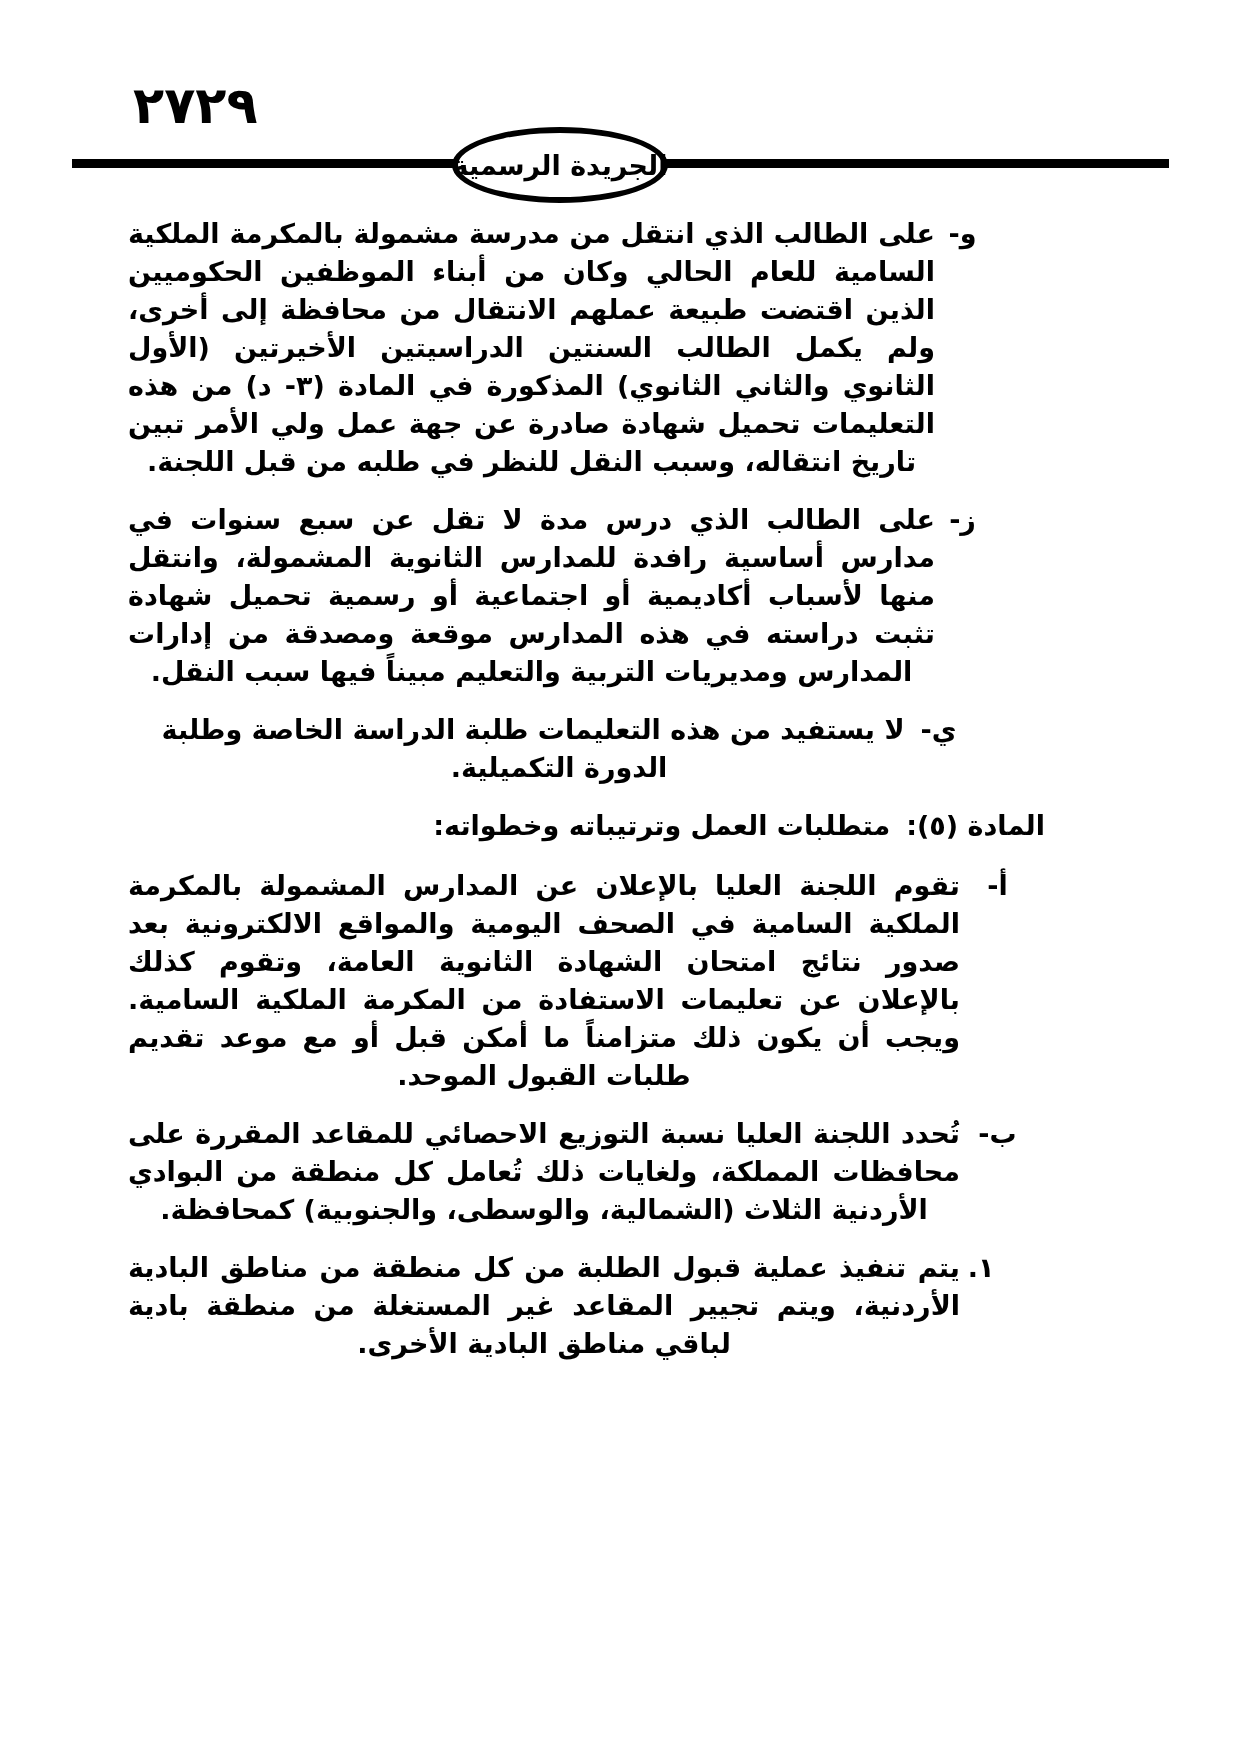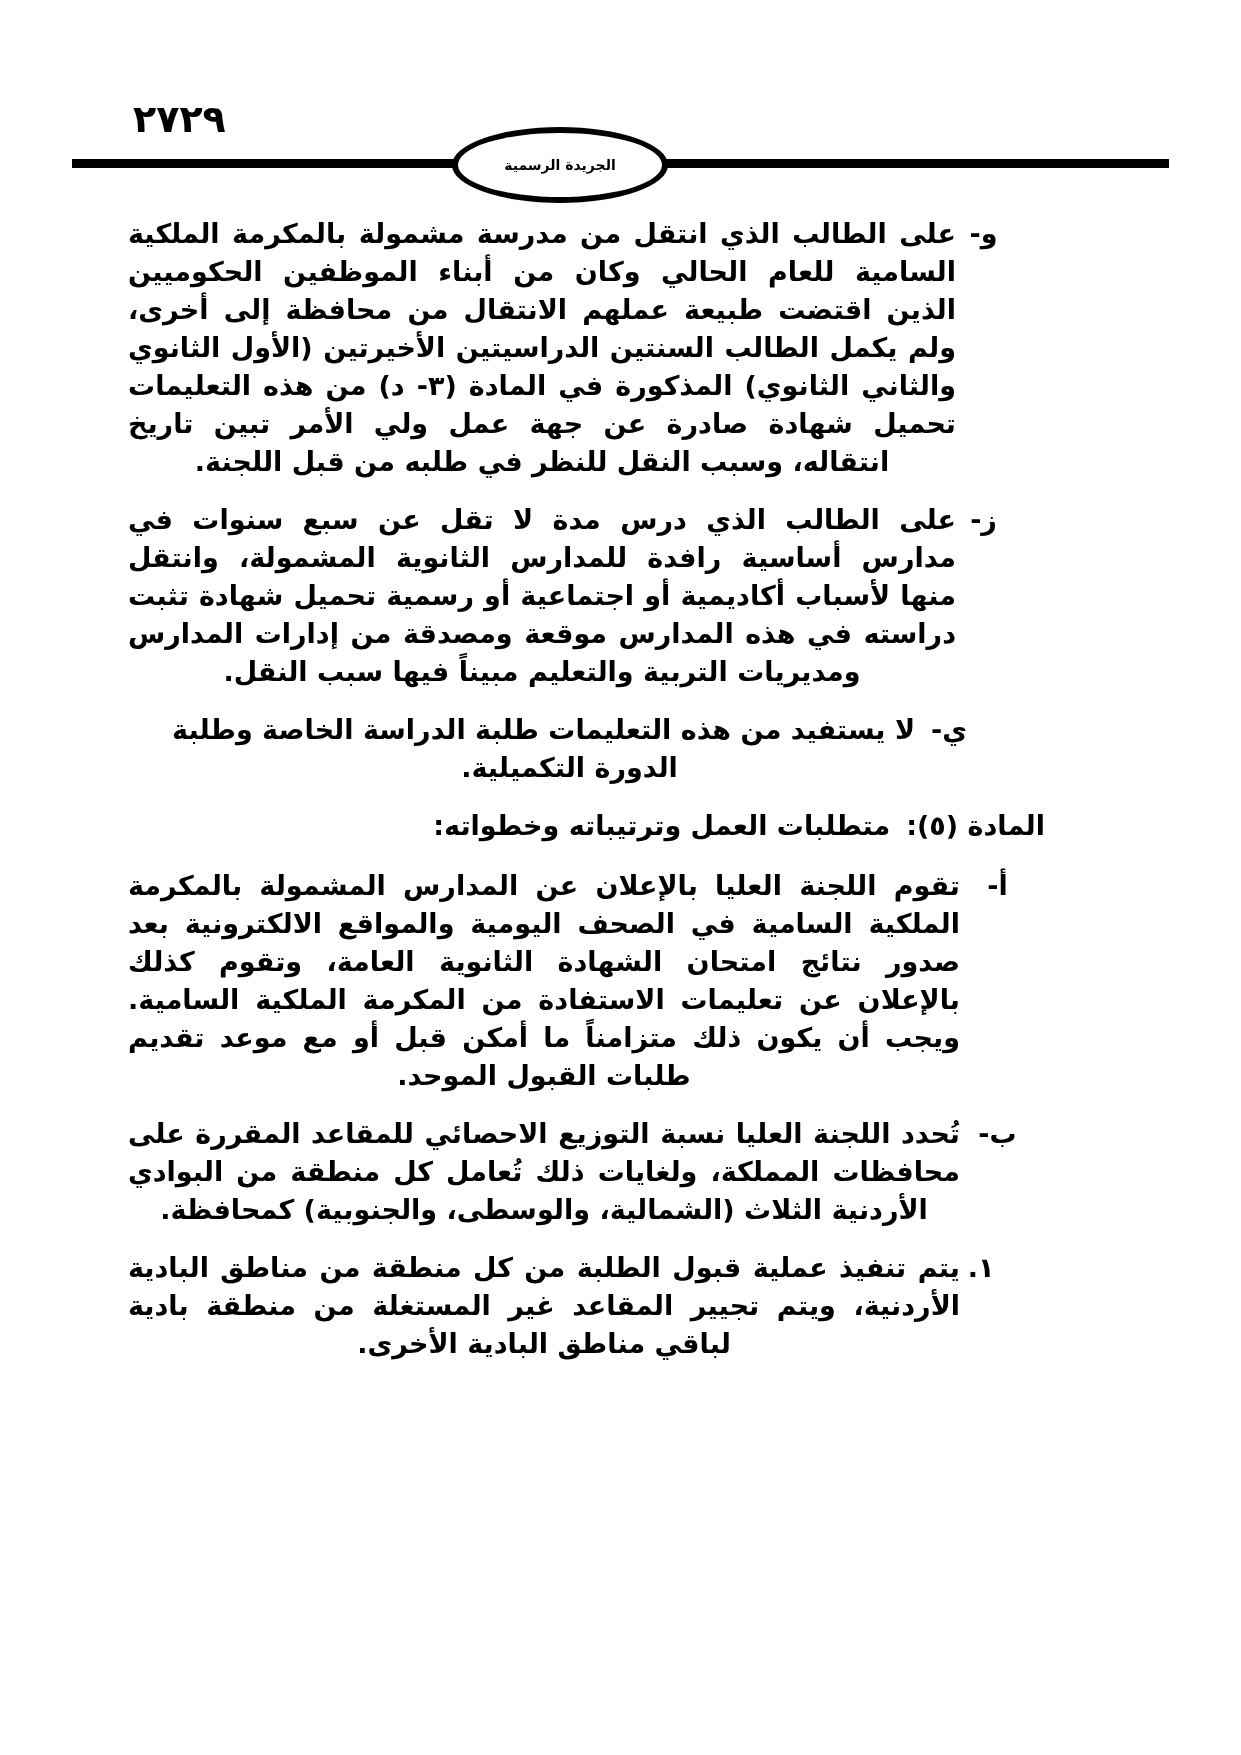--- a/index.html
+++ b/index.html
@@ -10,23 +10,23 @@
     background: #ffffff;
     color: #000000;
     font-family: "DejaVu Sans", sans-serif;
     font-weight: bold;
     direction: rtl;
     overflow: hidden;
   }
   
   .page-number {
     position: absolute;
-    top: 100px;
+    top: 80px;
     left: 133px;
-    font-size: 38px;
+    font-size: 51px;
     line-height: 1;
     letter-spacing: 2px;
   }
   .header-rule {
     position: absolute;
     top: 159px;
     left: 72px;
     width: 1097px;
     height: 9px;
     background: #000000;
@@ -38,33 +38,33 @@
     width: 204px;
     height: 64px;
     background: #ffffff;
     border: 6px solid #000000;
     border-radius: 50%;
     display: flex;
     align-items: center;
     justify-content: center;
     z-index: 2;
   }
-  .badge-text { font-size: 14px; white-space: nowrap; }
+  .badge-text { font-size: 27px; white-space: nowrap; }
   
   .content {
     position: absolute;
     top: 215px;
     right: 196px;
     left: 128px;
     font-size: 27px;
     line-height: 38px;
     text-align: justify;
   }
   .clause {
-    margin: 0 34px 20px 0;
+    margin: 0 55px 20px 0;
     text-align: justify;
     text-align-last: center;
     padding-right: 55px;
     text-indent: -55px;
   }
   .clause .marker {
     display: inline-block;
     width: 55px;
     text-indent: 0;
     text-align: right;

